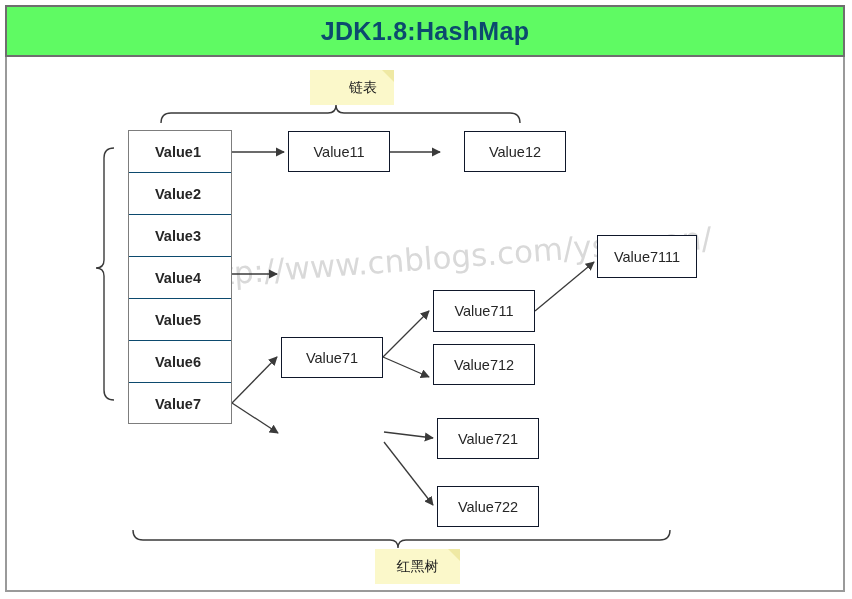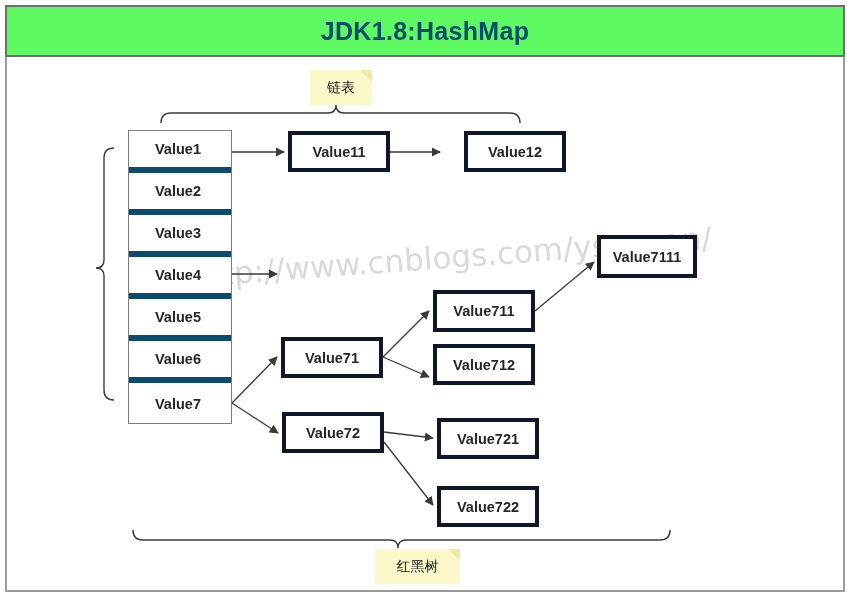--- a/index.html
+++ b/index.html
@@ -58,47 +58,47 @@
     white-space: nowrap;
     transform: rotate(-4.2deg);
     transform-origin: left center;
     pointer-events: none;
     font-family: "DejaVu Sans", sans-serif;
   }
   
   .vbox {
     position: absolute;
     box-sizing: border-box;
-    border: 4px solid #0f172a;
+    border: 1px solid #0f172a;
     background: #ffffff;
     display: flex;
     align-items: center;
     justify-content: center;
     font-size: 14.5px;
-    font-weight: bold;
+    font-weight: normal;
     color: #262626;
   }
   
   #array-column {
     position: absolute;
     left: 128px;
     top: 130px;
     width: 104px;
     height: 294px;
     box-sizing: border-box;
     border: 1px solid #7d7d7d;
     background: #ffffff;
   }
   .acell {
     position: absolute;
     left: 0;
     width: 102px;
     height: 42px;
     box-sizing: border-box;
-    border-bottom: 6px solid #0c4a6e;
+    border-bottom: 1px solid #0c4a6e;
     display: flex;
     align-items: center;
     padding-left: 26px;
     font-size: 14.5px;
     font-weight: bold;
     color: #262626;
     background: transparent;
   }
   .acell.last { border-bottom: none; }
   
@@ -192,21 +192,21 @@
     </g>
     <g>
       <line x1="384" y1="442" x2="433" y2="505" stroke="#3a3a3a" stroke-width="1.3" marker-end="url(#arw)"></line>
     </g>
 
     <g>
       <line x1="535" y1="311" x2="594" y2="262" stroke="#3a3a3a" stroke-width="1.3" marker-end="url(#arw)"></line>
     </g>
   </svg>
 
-  <div class="note" style="left:310px; top:70px; width:62px; height:35px;">
+  <div class="note" style="left:310px; top:70px; width:62px; height:35px;padding-left:22px;">
     <span class="fold"></span>
     <span>链表</span>
   </div>
 
 
   <div class="note" style="left:375px; top:549px; width:85px; height:35px;">
     <span class="fold"></span>
     <span>红黑树</span>
   </div>
 
@@ -218,21 +218,20 @@
     <div class="acell" style="top:168px;">Value5</div>
     <div class="acell" style="top:210px;">Value6</div>
     <div class="acell last" style="top:252px;">Value7</div>
   </div>
 
   <div class="vbox" style="left:288px; top:131px; width:102px; height:41px;">Value11</div>
   <div class="vbox" style="left:444px; top:131px; width:102px; height:41px;margin-left:20px;">Value12</div>
 
 
   <div class="vbox" style="left:281px; top:337px; width:102px; height:41px;">Value71</div>
-  <div class="vbox" style="left:282px; top:412px; width:102px; height:41px;">Value72</div>
 
   <div class="vbox" style="left:433px; top:290px; width:102px; height:42px;">Value711</div>
   <div class="vbox" style="left:433px; top:344px; width:102px; height:41px;">Value712</div>
 
   <div class="vbox" style="left:437px; top:418px; width:102px; height:41px;">Value721</div>
   <div class="vbox" style="left:437px; top:486px; width:102px; height:41px;">Value722</div>
 
   <div class="vbox" style="left:597px; top:235px; width:100px; height:43px;">Value7111</div>
 
 </div>

